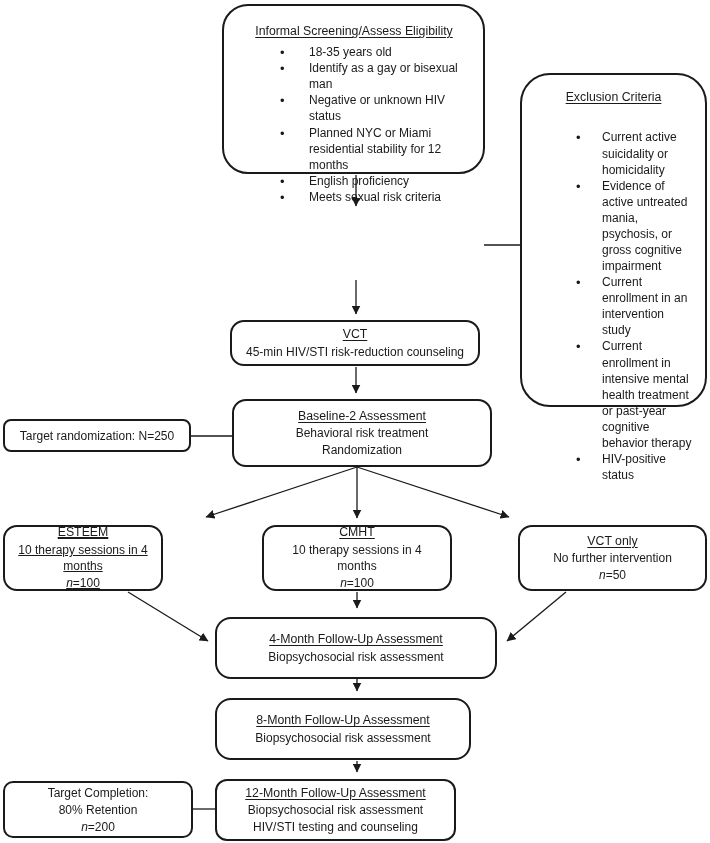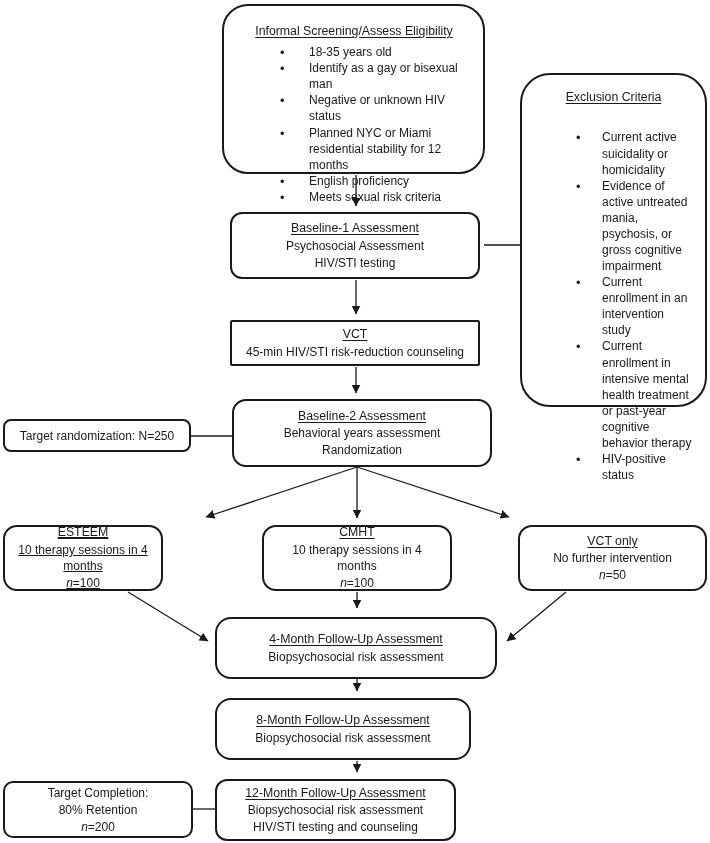--- a/index.html
+++ b/index.html
@@ -55,21 +55,21 @@
   .screening ul.bullets{padding-left:76px;}
   .screening ul.bullets li{padding-right:6px;}
   .screening ul.bullets li::before{left:-29px;top:0;}
   
   .exclusion{left:520px;top:73px;width:187px;height:334px;border-radius:30px;justify-content:flex-start;padding-top:14px;line-height:1.34;gap:21px;}
   .exclusion ul.bullets{padding-left:72px;margin-top:3px;}
   .exclusion ul.bullets li{padding-right:4px;}
   .exclusion ul.bullets li::before{left:-26px;top:0;}
   
   .baseline1{left:230px;top:212px;width:250px;height:67px;border-radius:12px;}
-  .vct{left:230px;top:320px;width:250px;height:46px;border-radius:2px;}
+  .vct{left:230px;top:320px;width:250px;height:46px;border-radius:14px;}
   .baseline2{left:232px;top:399px;width:260px;height:68px;border-radius:14px;}
   .target-rand{left:3px;top:419px;width:188px;height:33px;border-radius:8px;}
   .esteem{left:3px;top:525px;width:160px;height:66px;border-radius:14px;text-decoration:underline;}
   .cmht{left:262px;top:525px;width:190px;height:66px;border-radius:14px;}
   .vct-only{left:518px;top:525px;width:189px;height:66px;border-radius:14px;}
   .f4{left:215px;top:617px;width:282px;height:62px;border-radius:16px;}
   .f8{left:215px;top:698px;width:256px;height:62px;border-radius:16px;}
   .target-comp{left:3px;top:781px;width:190px;height:57px;border-radius:10px;}
   .f12{left:215px;top:779px;width:241px;height:62px;border-radius:12px;}
   .connectors line{stroke:#1a1a1a;stroke-width:1.3;}
@@ -118,39 +118,32 @@
     <div class="title">Exclusion Criteria</div>
     <ul class="bullets">
         <li>Current active suicidality or homicidality</li>
         <li>Evidence of active untreated mania, psychosis, or gross cognitive impairment</li>
         <li>Current enrollment in an intervention study</li>
         <li>Current enrollment in intensive mental health treatment or past-year cognitive behavior therapy</li>
         <li>HIV-positive status</li>
       </ul>
   </div>
 
-  <div class="box baseline1">
-    <div class="title">Baseline-1 Assessment</div>
-    <div>
-        <div class="line">Psychosocial Assessment</div>
-        <div class="line">HIV/STI testing</div>
-      </div>
-  </div>
 
   <div class="box vct">
     <div class="title">VCT</div>
     <div>
         <div class="line">45-min HIV/STI risk-reduction counseling</div>
       </div>
   </div>
 
   <div class="box baseline2">
     <div class="title">Baseline-2 Assessment</div>
     <div>
-        <div class="line">Behavioral years assessment</div>
+        <div class="line">Behavioral risk treatment</div>
         <div class="line">Randomization</div>
       </div>
   </div>
 
   <div class="box target-rand">
     <div>
         <div class="line">Target randomization: N=250</div>
       </div>
   </div>
 

